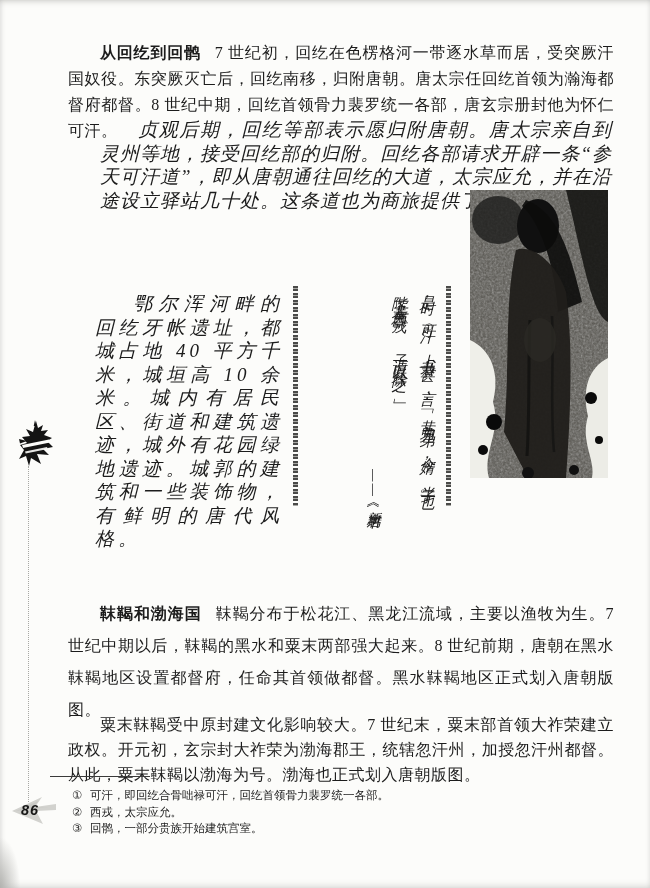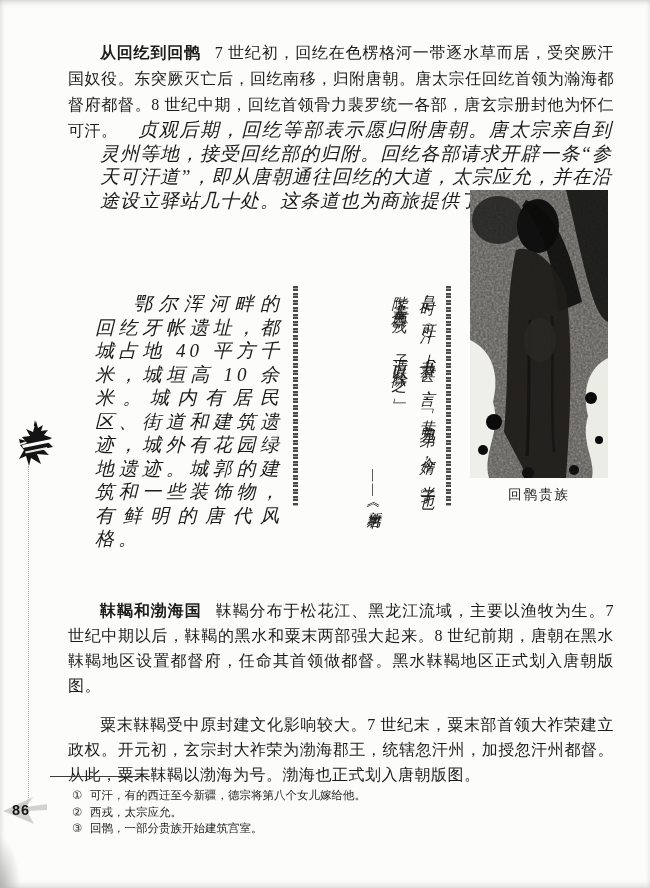--- a/index.html
+++ b/index.html
@@ -20,21 +20,21 @@
     position:absolute;font-style:italic;font-size:19px;line-height:23.5px;
     text-align:justify;text-indent:2em;letter-spacing:1px;
   }
   .p2{left:100px;top:118px;width:512px;}
   .p3{left:95px;top:198px;width:360px;}
   .side-note{
     left:95px;top:292px;width:188px;letter-spacing:4px;line-height:23.5px;
   }
   sup.fnref{font-size:10px;vertical-align:super;line-height:0;}
   .p4{top:516px;}
-  .p5{top:598px;line-height:25px;}
+  .p5{top:598px;line-height:32px;}
   .p6{top:712px;line-height:25px;}
 
   
   .quote-block{
     position:absolute;left:293px;top:284px;width:158px;height:224px;
   }
   .quote-border{
     position:absolute;top:2px;bottom:2px;width:5px;
     background:repeating-linear-gradient(180deg,#4a4a48 0 2px,#a9a9a5 2px 3px,#4a4a48 3px 5px,rgba(0,0,0,0) 5px 7px);
   }
@@ -61,21 +61,21 @@
   
   .footnote-divider{position:absolute;left:50px;top:776px;width:100px;height:1px;background:#3a3a3a;}
   .footnotes{position:absolute;left:72px;top:787px;width:480px;font-size:11.5px;line-height:16.5px;}
   .footnote{display:flex;}
   .fn-marker{flex:0 0 18px;}
   .fn-text{flex:1;}
 
   
   .pagoda{position:absolute;left:18px;top:420px;}
   .margin-line{position:absolute;left:28px;top:466px;height:336px;width:0;border-left:1px dotted #a8a8a4;}
-  .pagenum-wrap{position:absolute;left:3px;top:794px;width:50px;height:36px;}
+  .pagenum-wrap{position:absolute;left:12px;top:794px;width:50px;height:36px;font-style:italic;}
   .pagenum-wrap svg{position:absolute;left:0;top:0;}
   .page-number{
     position:absolute;left:9px;top:8px;font-size:14.5px;font-weight:700;
     font-family:"Liberation Sans","DejaVu Sans",sans-serif;color:#161616;letter-spacing:1px;
   }
   .corner-smudge{
     position:absolute;left:0;top:838px;width:20px;height:50px;
     background:radial-gradient(ellipse at 0% 100%, #b3b3b0 0%, rgba(179,179,176,0) 72%);
   }
 </style>
@@ -121,32 +121,31 @@
       <circle cx="13" cy="260" r="5" fill="#0a0a0a"></circle>
       <circle cx="121" cy="208" r="6" fill="#0a0a0a"></circle>
       <circle cx="129" cy="250" r="4" fill="#0a0a0a"></circle>
       <circle cx="58" cy="283" r="6" fill="#111111"></circle>
       <circle cx="104" cy="280" r="5" fill="#101010"></circle>
       <path d="M60 130 C58 170 60 220 57 266" stroke="#0e0e0d" stroke-width="3" fill="none" opacity="0.7"></path>
       <path d="M82 126 C84 168 80 216 84 262" stroke="#121211" stroke-width="2.5" fill="none" opacity="0.7"></path>
       <ellipse cx="70" cy="150" rx="16" ry="22" fill="#2b2924" opacity="0.8"></ellipse>
     </svg>
   </div>
-  <div class="figure-caption">回鹘贵族</div>
 
 
   <p class="body-par p5"><span class="run-in">靺鞨和渤海国</span><span>靺鞨分布于松花江、黑龙江流域，主要以渔牧为生。7 世纪中期以后，靺鞨的黑水和粟末两部强大起来。8 世纪前期，唐朝在黑水靺鞨地区设置都督府，任命其首领做都督。黑水靺鞨地区正式划入唐朝版图。</span></p>
 
   <p class="body-par p6">粟末靺鞨受中原封建文化影响较大。7 世纪末，粟末部首领大祚荣建立政权。开元初，玄宗封大祚荣为渤海郡王，统辖忽汗州，加授忽汗州都督。从此，粟末靺鞨以渤海为号。渤海也正式划入唐朝版图。</p>
 
   <div class="footnote-divider"></div>
   <div class="footnotes">
     <div class="footnote">
       <span class="fn-marker">①</span>
-      <span class="fn-text">可汗，有的西迁至今新疆，德宗将第八个女儿嫁给他。</span>
+      <span class="fn-text">可汗，即回纥合骨咄禄可汗，回纥首领骨力裴罗统一各部。</span>
     </div>
     <div class="footnote">
       <span class="fn-marker">②</span>
       <span class="fn-text">西戎，太宗应允。</span>
     </div>
     <div class="footnote">
       <span class="fn-marker">③</span>
       <span class="fn-text">回鹘，一部分贵族开始建筑宫室。</span>
     </div>
   </div>

